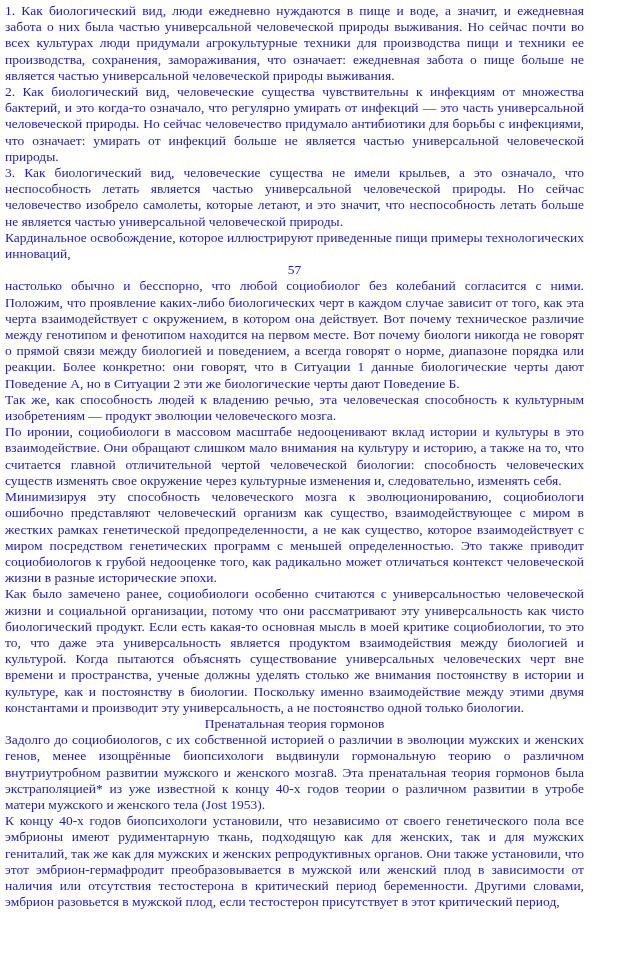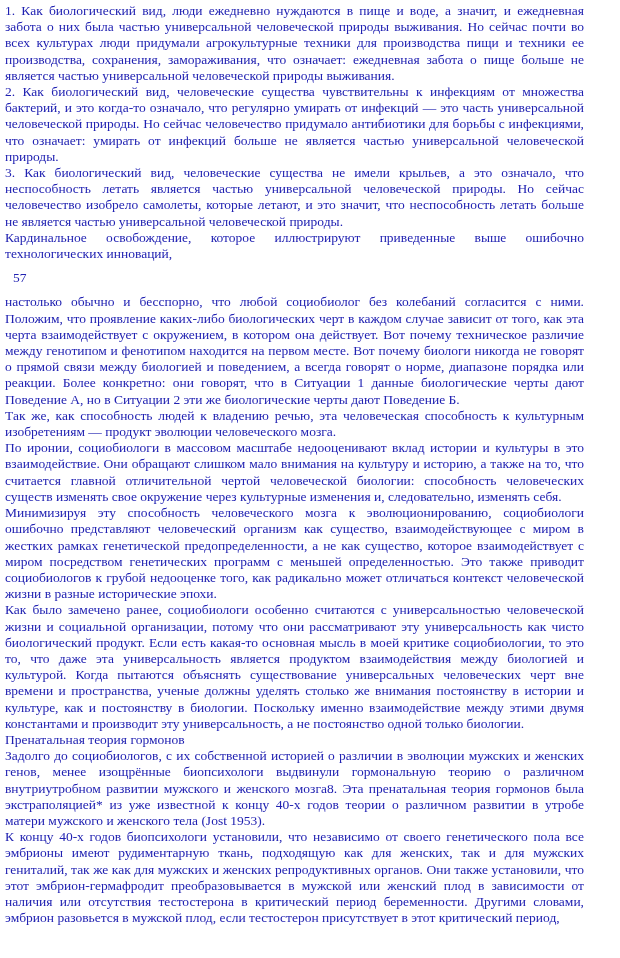--- a/index.html
+++ b/index.html
@@ -22,36 +22,36 @@
     line-height: 16.2px;
     color: var(--text-color, #2122B2);
     background: var(--bg-color, #ffffff);
   }
   .para {
     margin: 0;
     text-align: justify;
     text-indent: 0;
   }
   .pagenum {
-    margin: 8px;
-    text-align: left;
+    margin: 0;
+    text-align: center;
   }
   .heading {
     margin: 0;
-    text-align: left;
+    text-align: center;
   }
 </style>
 </head>
 <body>
 
 <div class="page">
   <p class="para">1.  Как биологический вид, люди ежедневно нуждаются в пище и воде, а значит, и ежедневная забота о них была частью универсальной человеческой природы выживания. Но сейчас почти во всех культурах люди придумали агрокультурные техники для производства пищи и техники ее производства, сохранения, замораживания, что означает: ежедневная забота о пище больше не является частью универсальной человеческой природы выживания.</p>
   <p class="para">2.  Как биологический вид, человеческие существа чувствительны к инфекциям от множества бактерий, и это когда-то означало, что регулярно умирать от инфекций — это часть универсальной человеческой природы. Но сейчас человечество придумало антибиотики для борьбы с инфекциями, что означает: умирать от инфекций больше не является частью универсальной человеческой природы.</p>
   <p class="para">3.  Как биологический вид, человеческие существа не имели крыльев, а это означало, что неспособность летать является частью универсальной человеческой природы. Но сейчас человечество изобрело самолеты, которые летают, и это значит, что неспособность летать больше не является частью универсальной человеческой природы.</p>
-  <p class="para">Кардинальное освобождение, которое иллюстрируют приведенные выше ошибочно технологических инноваций,</p>
+  <p class="para">Кардинальное освобождение, которое иллюстрируют приведенные пищи примеры технологических инноваций,</p>
   <p class="pagenum">57</p>
   <p class="para">настолько обычно и бесспорно, что любой социобиолог без колебаний согласится с ними. Положим, что проявление каких-либо биологических черт в каждом случае зависит от того, как эта черта взаимодействует с окружением, в котором она действует. Вот почему техническое различие между генотипом и фенотипом находится на первом месте. Вот почему биологи никогда не говорят о прямой связи между биологией и поведением, а всегда говорят о норме, диапазоне порядка или реакции. Более конкретно: они говорят, что в Ситуации 1 данные биологические черты дают Поведение А, но в Ситуации 2 эти же биологические черты дают Поведение Б.</p>
   <p class="para">Так же, как способность людей к владению речью, эта человеческая способность к культурным изобретениям — продукт эволюции человеческого мозга.</p>
   <p class="para">По иронии, социобиологи в массовом масштабе недооценивают вклад истории и культуры в это взаимодействие. Они обращают слишком мало внимания на культуру и историю, а также на то, что считается главной отличительной чертой человеческой биологии: способность человеческих существ изменять свое окружение через культурные изменения и, следовательно, изменять себя.</p>
   <p class="para">Минимизируя эту способность человеческого мозга к эволюционированию, социобиологи ошибочно представляют человеческий организм как существо, взаимодействующее с миром в жестких рамках генетической предопределенности, а не как существо, которое взаимодействует с миром посредством генетических программ с меньшей определенностью. Это также приводит социобиологов к грубой недооценке того, как радикально может отличаться контекст человеческой жизни в разные исторические эпохи.</p>
   <p class="para">Как было замечено ранее, социобиологи особенно считаются с универсальностью человеческой жизни и социальной организации, потому что они рассматривают эту универсальность как чисто биологический продукт. Если есть какая-то основная мысль в моей критике социобиологии, то это то, что даже эта универсальность является продуктом взаимодействия между биологией и культурой. Когда пытаются объяснять существование универсальных человеческих черт вне времени и пространства, ученые должны уделять столько же внимания постоянству в истории и культуре, как и постоянству в биологии. Поскольку именно взаимодействие между этими двумя константами и производит эту универсальность, а не постоянство одной только биологии.</p>
   <p class="heading">Пренатальная теория гормонов</p>
   <p class="para">Задолго до социобиологов, с их собственной историей о различии в эволюции мужских и женских генов, менее изощрённые биопсихологи выдвинули гормональную теорию о различном внутриутробном развитии мужского и женского мозга8. Эта пренатальная теория гормонов была экстраполяцией* из уже известной к концу 40-х годов теории о различном развитии в утробе матери мужского и женского тела (Jost 1953).</p>
   <p class="para">К концу 40-х годов биопсихологи установили, что независимо от своего генетического пола все эмбрионы имеют рудиментарную ткань, подходящую как для женских, так и для мужских гениталий, так же как для мужских и женских репродуктивных органов. Они также установили, что этот эмбрион-гермафродит преобразовывается в мужской или женский плод в зависимости от наличия или отсутствия тестостерона в критический период беременности. Другими словами, эмбрион разовьется в мужской плод, если тестостерон присутствует в этот критический период,</p>
 </div>

